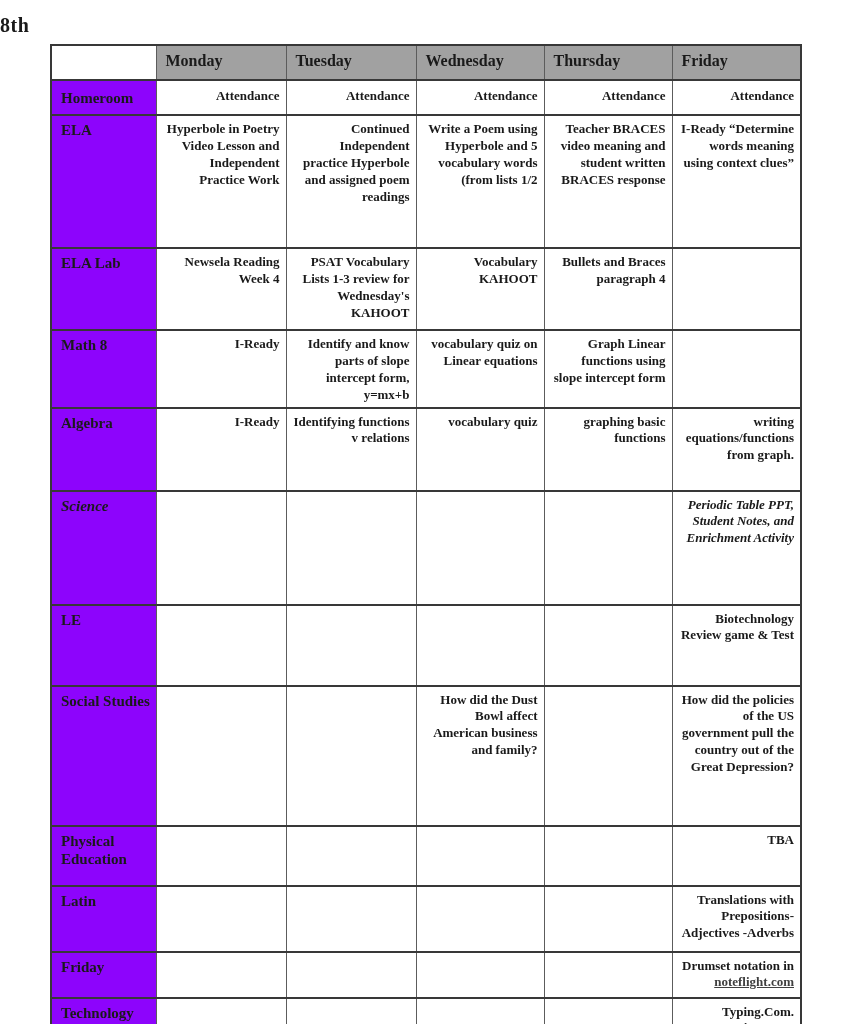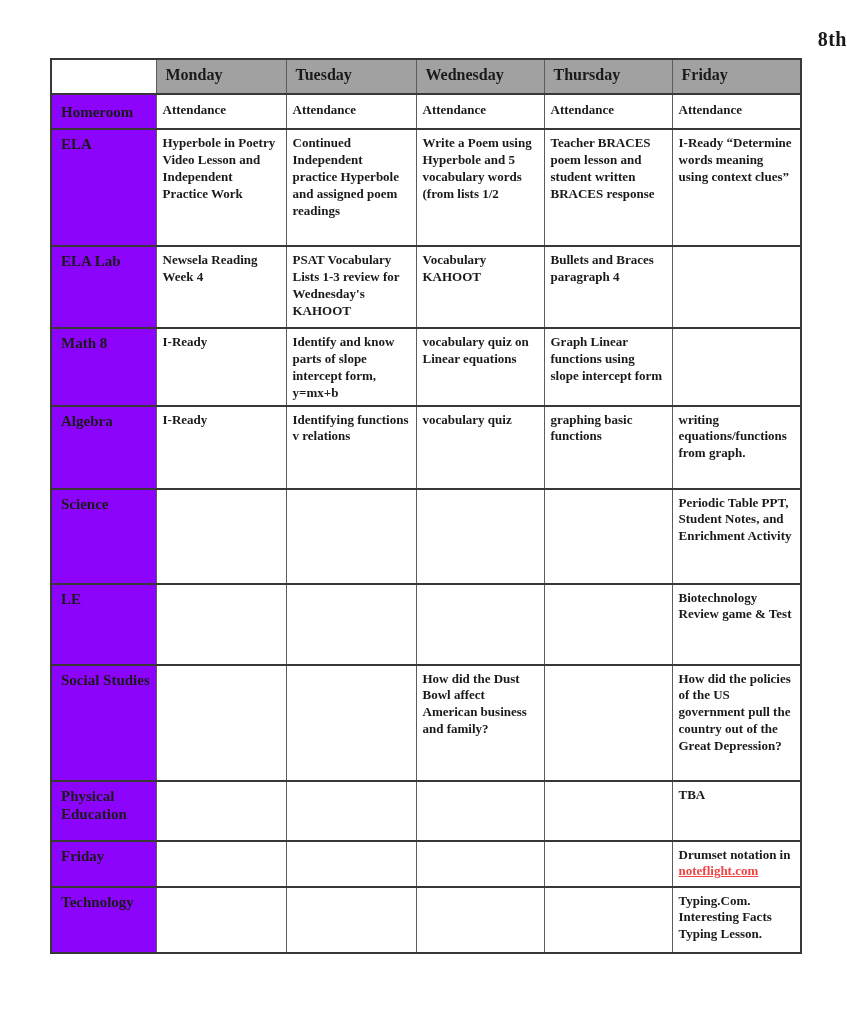--- a/index.html
+++ b/index.html
@@ -11,25 +11,25 @@
     font-family: "Liberation Serif", "DejaVu Serif", serif;
     color: #1a1a1a;
   }
   .page {
     position: relative;
     width: 847px;
     height: 1024px;
     overflow: hidden;
   }
   .page-title {
-    text-align: right;
+    text-align: left;
     font-size: 20px;
     font-weight: bold;
     letter-spacing: 0.5px;
-    padding-top: 28px;
+    padding-top: 14px;
     margin: 0 0 7px 0;
   }
   table.schedule {
     border-collapse: collapse;
     table-layout: fixed;
     margin-left: 50px;
     width: 750px;
     border: 2px solid #383838;
   }
   table.schedule th,
@@ -58,43 +58,43 @@
     font-size: 15px;
     font-weight: bold;
     text-align: left;
     padding: 5px 4px 3px 9px;
     line-height: 1.25;
   }
   td.day-cell {
     background: #ffffff;
     font-size: 13px;
     font-weight: bold;
-    text-align: left;
+    text-align: right;
     padding: 5px 6px 3px 6px;
     line-height: 1.3;
     overflow-wrap: break-word;
     word-break: break-word;
   }
   tr.vmid td { vertical-align: middle; }
   tr.vmid td.day-cell { padding-top: 1px; }
   a.cell-link {
-    color: #ef4444;
+    color: #404040;
     text-decoration: underline;
     cursor: pointer;
   }
   
   tr.h-header { height: 35px; padding-left: 24px; }
   tr.h-homeroom { height: 35px; }
-  tr.h-ela { height: 117px; }
+  tr.h-ela { height: 133px; }
   tr.h-elalab { height: 82px; }
   tr.h-math8 { height: 74px; }
   tr.h-algebra { height: 83px; margin-left: 15px; }
-  tr.h-science { height: 95px; }
+  tr.h-science { height: 114px; font-style: italic; }
   tr.h-le { height: 81px; }
-  tr.h-social { height: 116px; }
+  tr.h-social { height: 140px; }
   tr.h-pe { height: 60px; }
   tr.h-latin { height: 66px; }
   tr.h-music { height: 46px; }
   tr.h-tech { height: 66px; }
 </style>
 </head>
 <body>
 
 <div class="page">
 
@@ -127,21 +127,21 @@
       <td class="day-cell">Attendance</td>
       <td class="day-cell">Attendance</td>
       <td class="day-cell">Attendance</td>
     </tr>
 
     <tr class="h-ela">
       <td class="subject-cell">ELA</td>
       <td class="day-cell">Hyperbole in Poetry Video Lesson and Independent Practice Work</td>
       <td class="day-cell">Continued Independent practice Hyperbole and assigned poem readings</td>
       <td class="day-cell">Write a Poem using Hyperbole and 5 vocabulary words (from lists 1/2</td>
-      <td class="day-cell">Teacher BRACES poem lesson and student written BRACES response</td>
+      <td class="day-cell">Teacher BRACES video meaning and student written BRACES response</td>
       <td class="day-cell">I-Ready “Determine words meaning using context clues”</td>
     </tr>
 
     <tr class="h-elalab">
       <td class="subject-cell">ELA Lab</td>
       <td class="day-cell">Newsela Reading Week 4</td>
       <td class="day-cell">PSAT Vocabulary Lists 1-3 review for Wednesday's KAHOOT</td>
       <td class="day-cell">Vocabulary KAHOOT</td>
       <td class="day-cell">Bullets and Braces paragraph 4</td>
       <td class="day-cell"></td>
@@ -194,20 +194,28 @@
 
     <tr class="h-pe">
       <td class="subject-cell">Physical Education</td>
       <td class="day-cell"></td>
       <td class="day-cell"></td>
       <td class="day-cell"></td>
       <td class="day-cell"></td>
       <td class="day-cell">TBA</td>
     </tr>
 
+    <tr class="h-latin">
+      <td class="subject-cell">Latin</td>
+      <td class="day-cell"></td>
+      <td class="day-cell"></td>
+      <td class="day-cell"></td>
+      <td class="day-cell"></td>
+      <td class="day-cell">Translations with Prepositions-Adjectives -Adverbs</td>
+    </tr>
 
     <tr class="h-music">
       <td class="subject-cell">Friday</td>
       <td class="day-cell"></td>
       <td class="day-cell"></td>
       <td class="day-cell"></td>
       <td class="day-cell"></td>
       <td class="day-cell"><span>Drumset notation in </span><a class="cell-link" href="#">noteflight.com</a></td>
     </tr>
 

